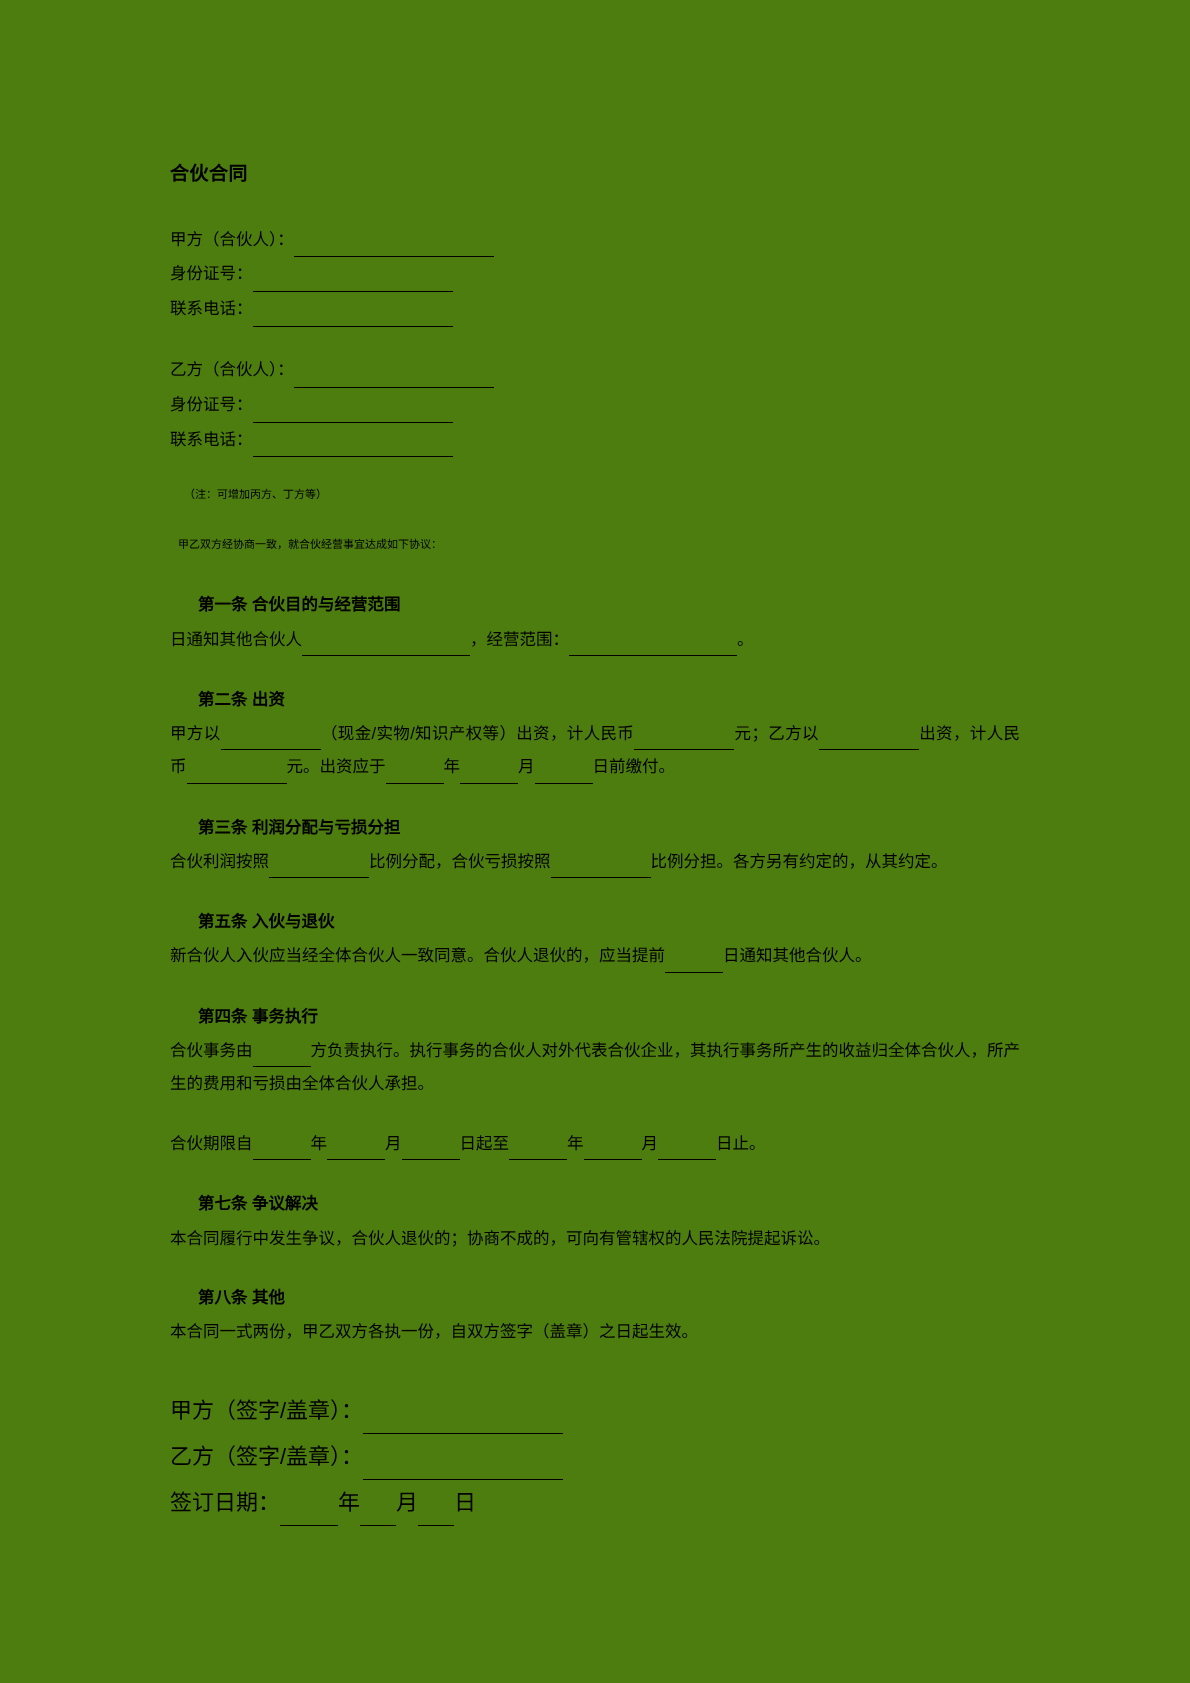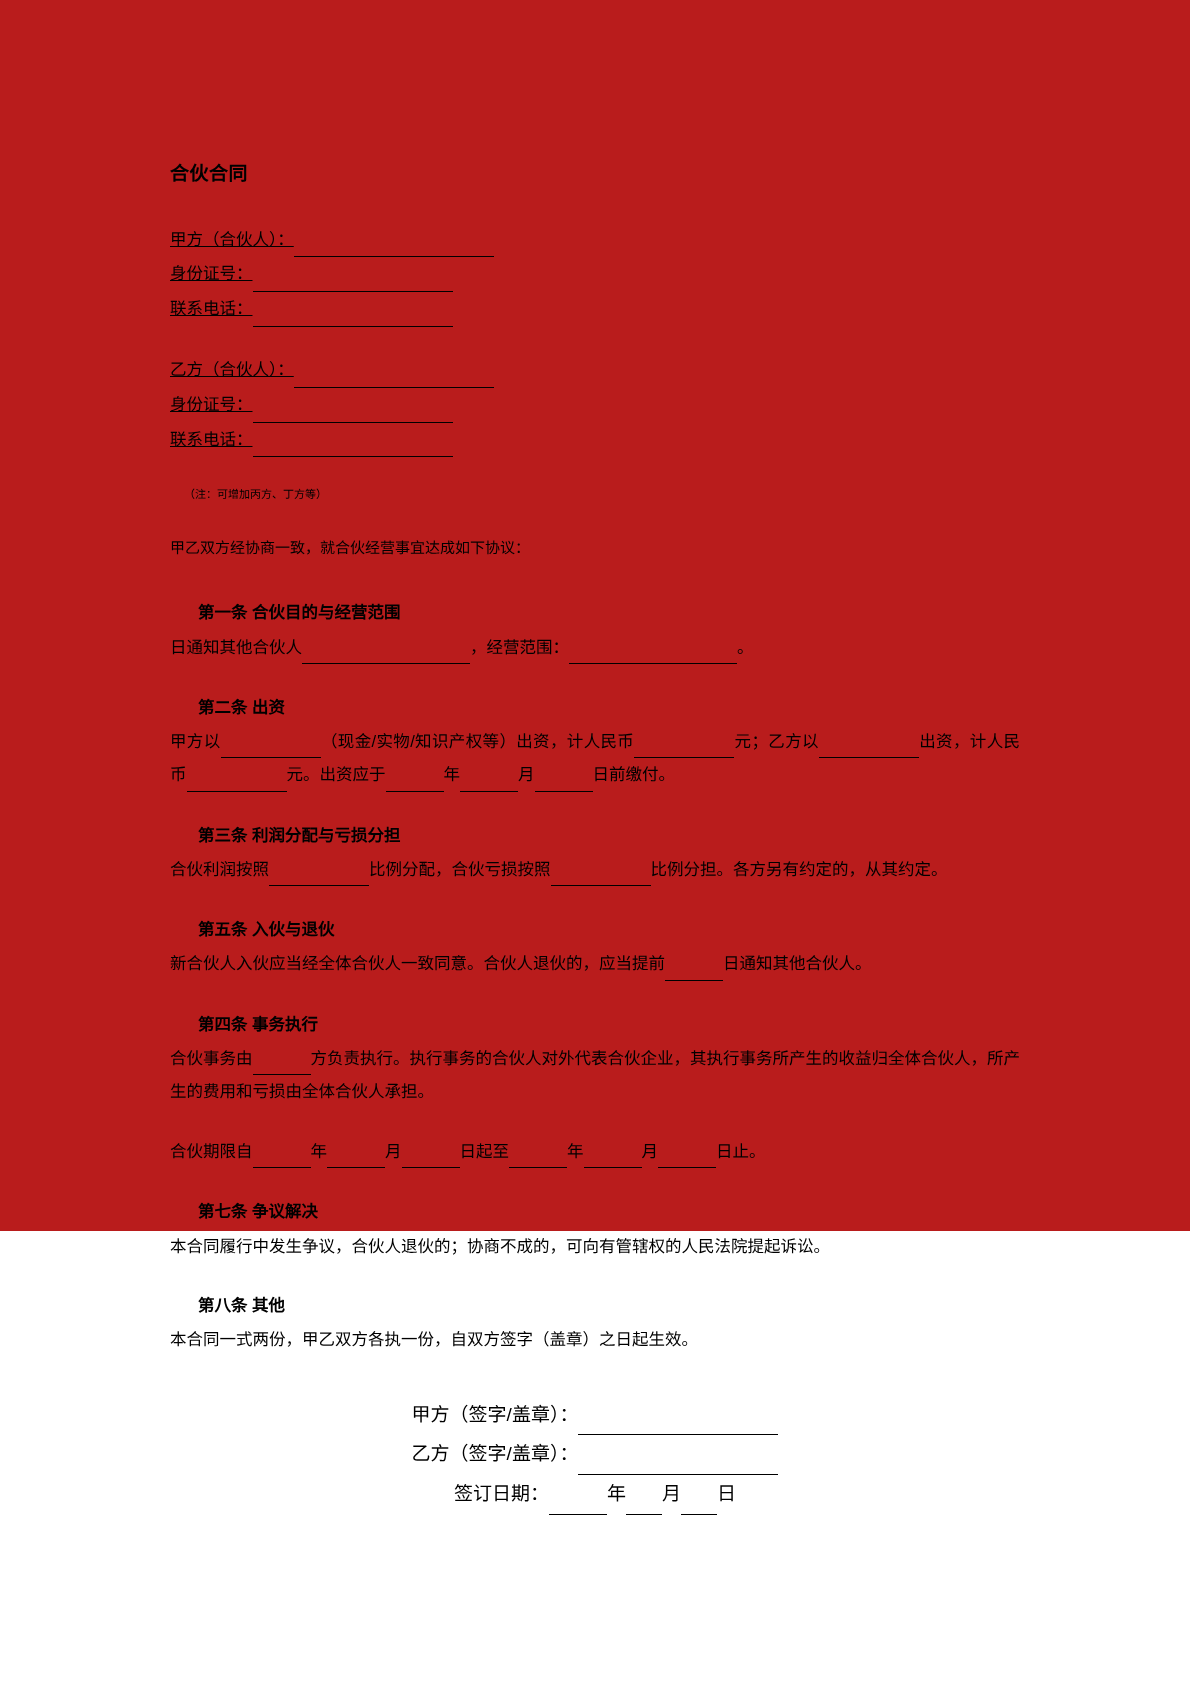--- a/index.html
+++ b/index.html
@@ -10,74 +10,72 @@
   body {
     width: 1190px;
     height: 1683px;
     font-family: "Liberation Sans", sans-serif;
     color: #000000;
     -webkit-font-smoothing: antialiased;
   }
   .page {
     position: relative;
     width: 1190px;
-    height: 1231px;
-    background: #b91c1c;
+    height: 1683px;
+    background: #4d7c0f;
     box-sizing: border-box;
     padding: 160px 170px 0 170px;
   }
   .doc-title {
     font-size: 19px;
     font-weight: bold;
     letter-spacing: 0.5px;
     margin: 0 0 34px 0;
     line-height: 1.5;
   }
   .party-block {
     margin-bottom: 26px;
-    text-decoration: underline;
   }
   .party-line {
     font-size: 16.5px;
     line-height: 2.05;
     white-space: nowrap;
   }
   .note-line {
     font-size: 11px;
     line-height: 2.0;
     margin: 6px 0 28px 14px;
   }
   .intro-line {
-    font-size: 15px;
+    font-size: 11px;
     line-height: 2.0;
-    margin: 0 0 34px 0;
+    margin: 0 0 34px 8px;
   }
   .clause {
     margin-bottom: 28px;
   }
   .clause-heading {
     font-size: 16.5px;
     font-weight: bold;
     line-height: 1.9;
     margin-bottom: 2px;
     margin-left: 28px;
   }
   .clause-body {
     font-size: 16.5px;
     line-height: 1.95;
     text-align: justify;
   }
   .sign-block {
     margin-top: 40px;
   }
   .sign-line {
-    font-size: 19px;
+    font-size: 22px;
     line-height: 2.05;
     white-space: nowrap;
-    text-align: center;
   }
   .u {
     text-decoration: none;
     border-bottom: 1px solid #000;
     display: inline-block;
   }
   .blank-xl { width: 200px; }
   .blank-lg { width: 168px; }
   .blank-md { width: 100px; }
   .blank-sm { width: 58px; }

